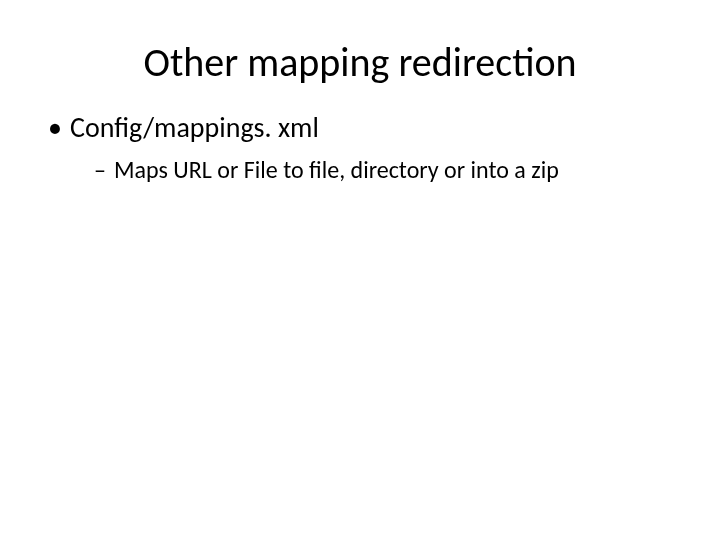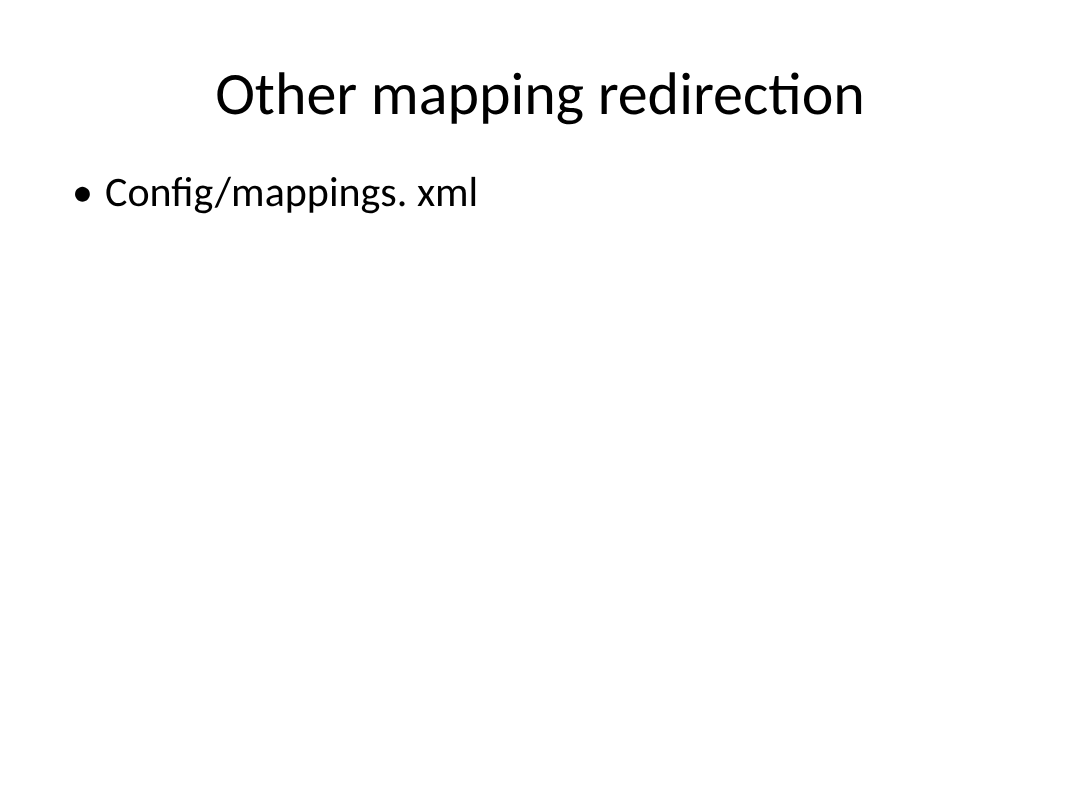--- a/index.html
+++ b/index.html
@@ -55,14 +55,17 @@
 </style>
 </head>
 <body>
 
 <div class="slide">
   <div class="title">Other mapping redirection</div>
   <div class="body">
     <div class="level1">
       <span class="bullet">•</span><span>Config/mappings. xml</span>
     </div>
+    <div class="level2">
+      <span class="dash">–</span><span>Maps URL or File to file, directory or into a zip</span>
+    </div>
   </div>
 </div>
 
 </body></html>

